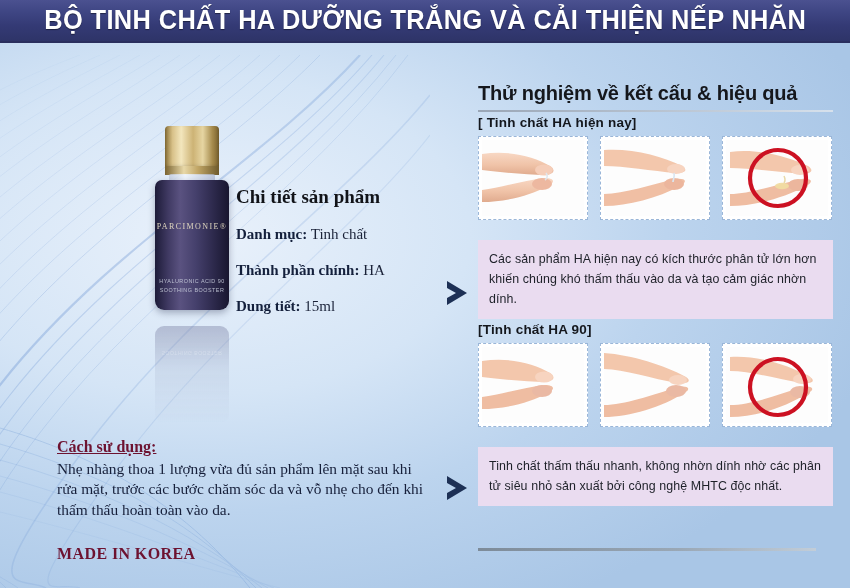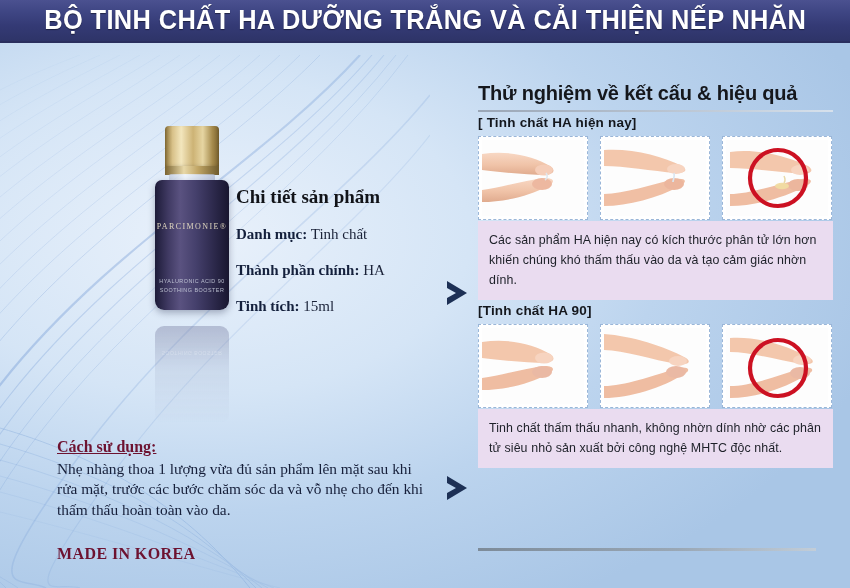--- a/index.html
+++ b/index.html
@@ -148,21 +148,21 @@
     border:1px dashed #9ab6d8;
     background:#ffffff;
     position:relative; overflow:hidden;
     padding:3px;
   }
   .photo-inner {
     width:100%; height:100%; position:relative;
     background:#fdfdfd; overflow:hidden;
   }
   .desc-box {
-    margin-top:1px;
+    margin-top:20px;
     background:#eadcf0;
     padding:9px 11px 10px 11px;
     font-family:"Liberation Sans", sans-serif;
     font-size:12.4px; color:#1d2028; line-height:1.62;
     letter-spacing:.1px;
   }
   #bottom-rule {
     position:absolute; left:478px; top:548px; width:338px; height:3px;
     background:linear-gradient(90deg,#7d8b99,#9aa8b6 60%,#c2cdd8);
   }
@@ -241,21 +241,21 @@
       <span class="dlabel">Danh mục:</span>
       <span class="dval">Tinh chất</span>
     </div>
 
     <div class="drow">
       <span class="dlabel">Thành phần chính:</span>
       <span class="dval">HA</span>
     </div>
 
     <div class="drow">
-      <span class="dlabel">Tinh tích:</span>
+      <span class="dlabel">Dung tiết:</span>
       <span class="dval">15ml</span>
     </div>
   </div>
 
   <div id="usage">
     <div id="usage-title">Cách sử dụng:</div>
     <div id="usage-body">Nhẹ nhàng thoa 1 lượng vừa đủ sản phẩm lên mặt sau khi rửa mặt, trước các bước chăm sóc da và vỗ nhẹ cho đến khi  thấm thấu hoàn toàn vào da.</div>
   </div>
   <div id="made-in">MADE IN KOREA</div>
 

